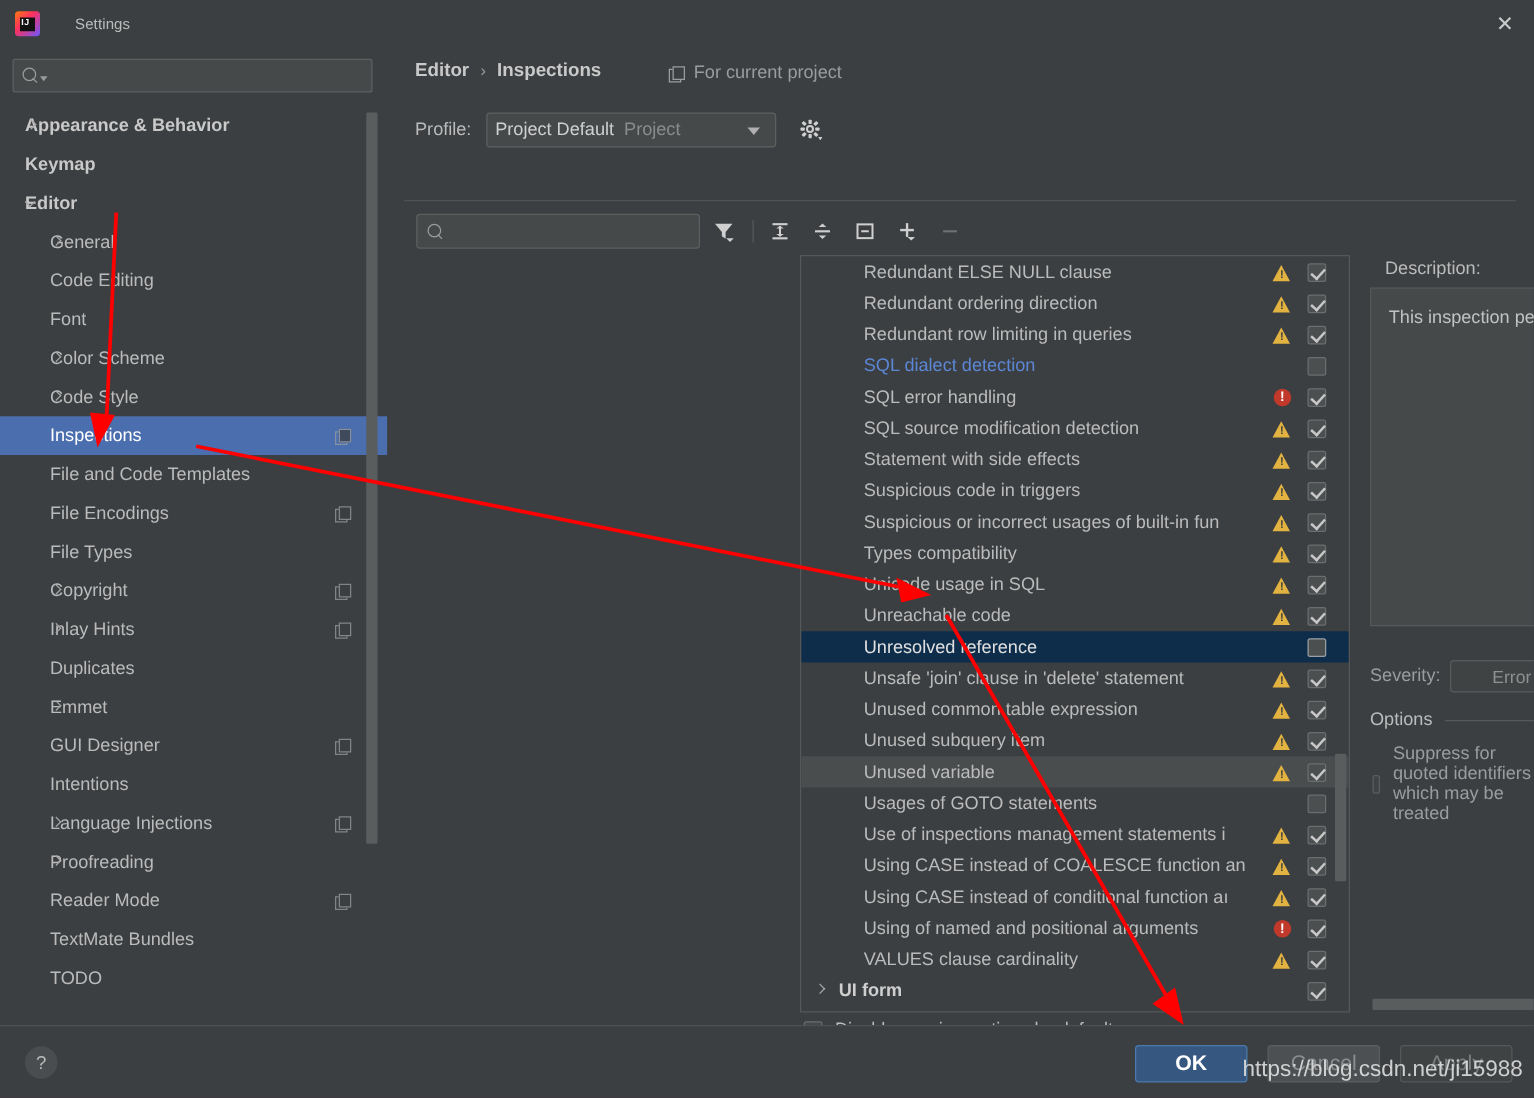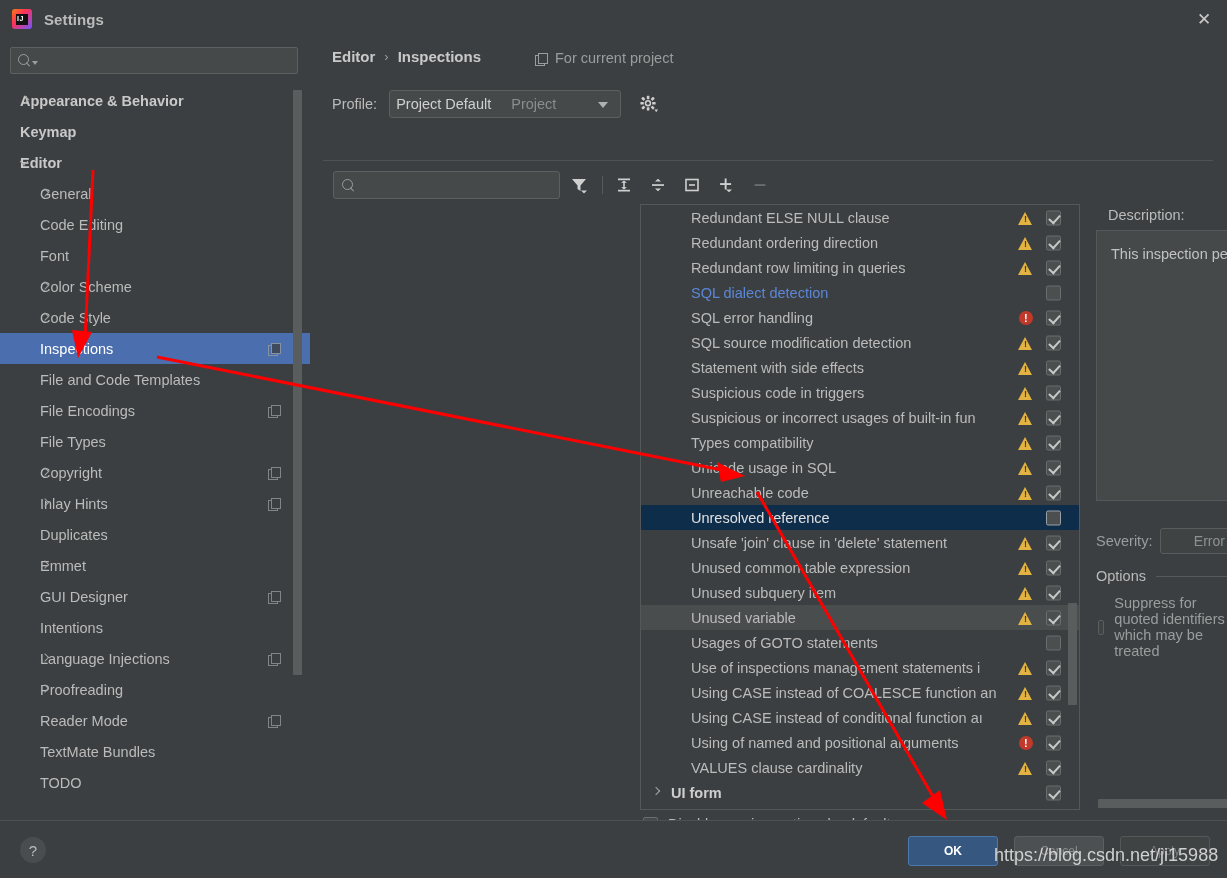--- a/index.html
+++ b/index.html
@@ -27,21 +27,21 @@
     border-radius: 3px; overflow: hidden;
     background: linear-gradient(135deg,#f97a12 0%,#fe315d 40%,#6b57ff 100%);
     flex: none;
   }
   .tb-logo::after {
     content: ""; position: absolute; left: 4px; top: 5px; width: 12px; height: 11px;
     background: #111; 
   }
   .tb-logo .ij { position:absolute; left:5px; top:5px; color:#fff; font-size:7px; font-weight:bold; letter-spacing:0.5px; z-index:2; line-height:10px;}
   .tb-title {
-    margin-left: 12px; font-size: 15px; color: #bbbbbb; letter-spacing: .1px; font-weight: bold;
+    margin-left: 28px; font-size: 12px; color: #bbbbbb; letter-spacing: .1px;
   }
   .tb-close {
     position: absolute; right: 0; top: 0; width: 46px; height: 38px;
     display: flex; align-items: center; justify-content: center;
     color: #c8c8c8; font-size: 17px; cursor: default;
   }
 
   
   .sidebar {
     position: absolute; left: 0; top: 38px; width: 310px; height: 782px;
@@ -131,21 +131,20 @@
   .fp-icon::after{content:"";position:absolute;left:3px;top:0;width:8px;height:9px;border:1.3px solid #9a9d9e;background:#3c3f41;}
 
   .profile-row {
     position: absolute; left: 22px; top: 52px; display: flex; align-items: center;
   }
   .profile-label { font-size: 14.5px; color: #bbbbbb; margin-right: 12px; }
   .combo {
     width: 232px; height: 28px; background: #45494a; border: 1px solid #5e6060;
     border-radius: 3px; display: flex; align-items: center; padding: 0 6px;
     position: relative;
-    gap: 12px;
   }
   .combo .main { font-size: 14.5px; color: #d0d0d0; }
   .combo .sub { font-size: 14.5px; color: #8a8d8e; margin-left: 8px; }
   .combo .dd {
     position: absolute; right: 12px; top: 50%; margin-top: -2px;
     width: 0; height: 0; border-left: 5px solid transparent; border-right: 5px solid transparent;
     border-top: 6px solid #b0b0b0;
   }
   .gear {
     margin-left: 18px; width: 19px; height: 19px; position: relative;
@@ -266,21 +265,21 @@
   }
   .help-btn {
     position: absolute; left: 20px; top: 16px; width: 26px; height: 26px;
     border-radius: 50%; background: #4a4d4f;
     display: flex; align-items: center; justify-content: center;
     color: #bbbbbb; font-size: 15px;
   }
   .btn {
     position: absolute; top: 15px; height: 30px; border-radius: 3px;
     display: flex; align-items: center; justify-content: center;
-    font-size: 12px;
+    font-size: 17px;
   }
   .btn-ok { left: 908px; width: 90px; background: #365880; border: 1px solid #4a7aad; color: #ffffff; font-weight: bold; }
   .btn-cancel { left: 1014px; width: 90px; background: #4c5052; border: 1px solid #5b5f60; color: #8b8e8f; }
   .btn-apply { left: 1120px; width: 90px; background: #3f4344; border: 1px solid #555859; color: #7c7f80; }
 
   
   .overlay { position: absolute; left:0; top:0; width:1227px; height:878px; pointer-events:none; }
   .watermark {
     position: absolute; left: 994px; top: 845px; font-size: 18px; color: #dcdcdc;
     opacity: .92; white-space: nowrap; font-family: "Liberation Sans", sans-serif;

